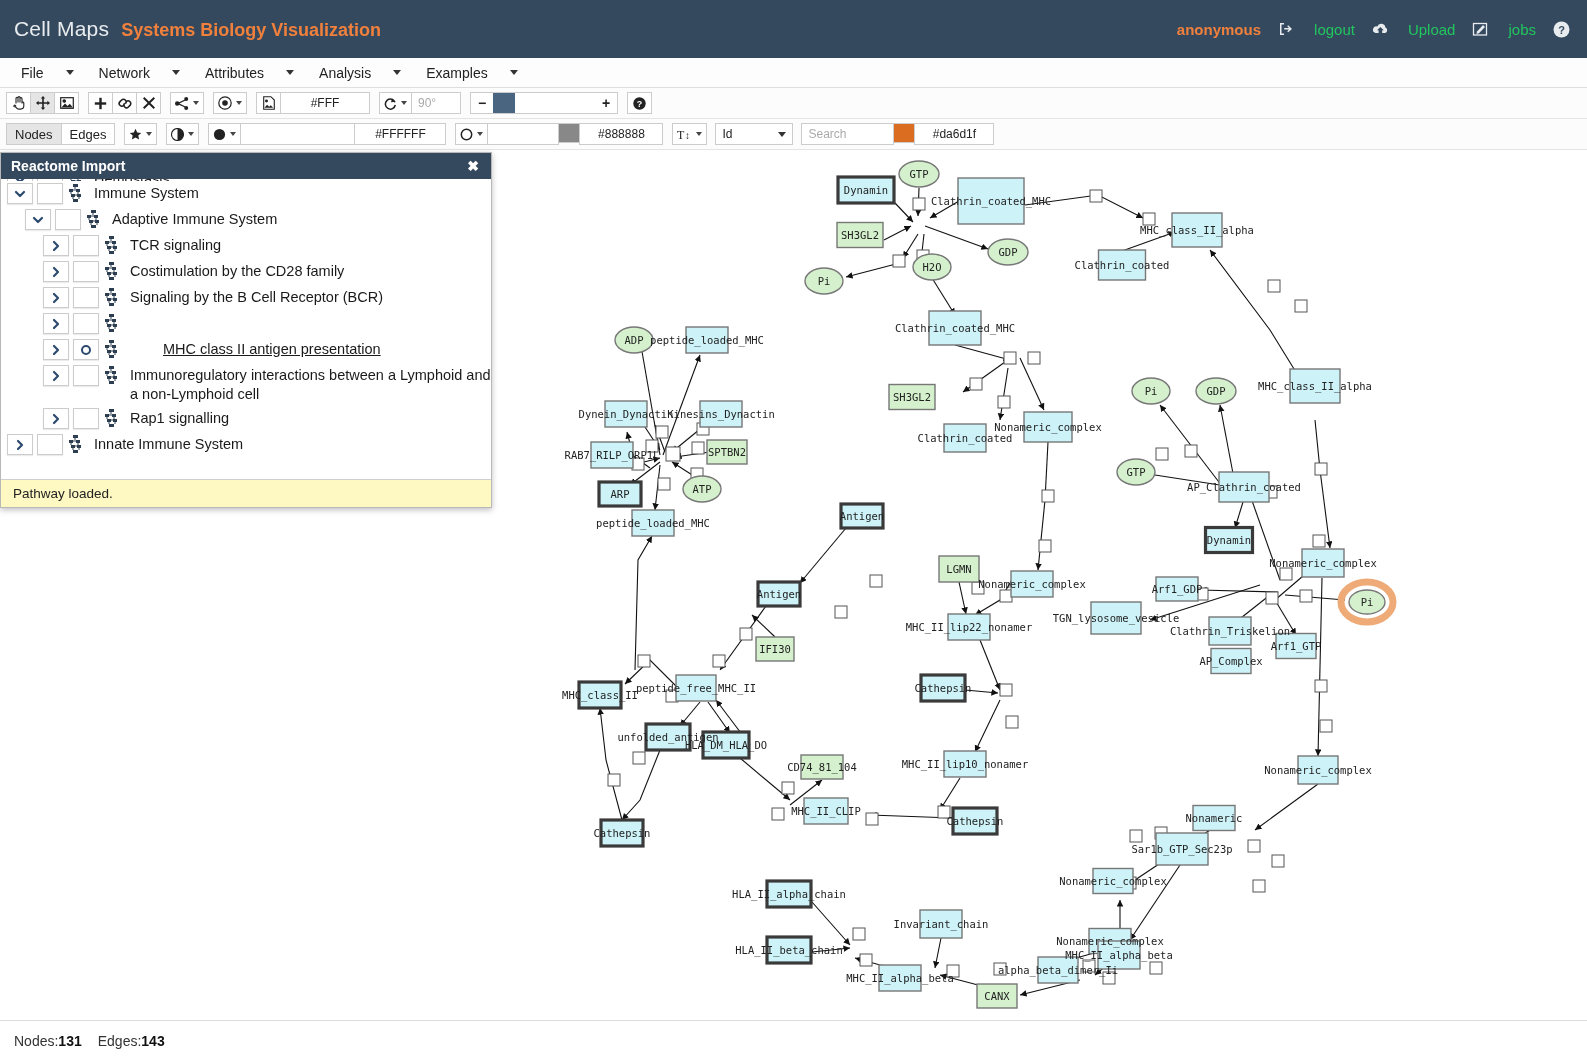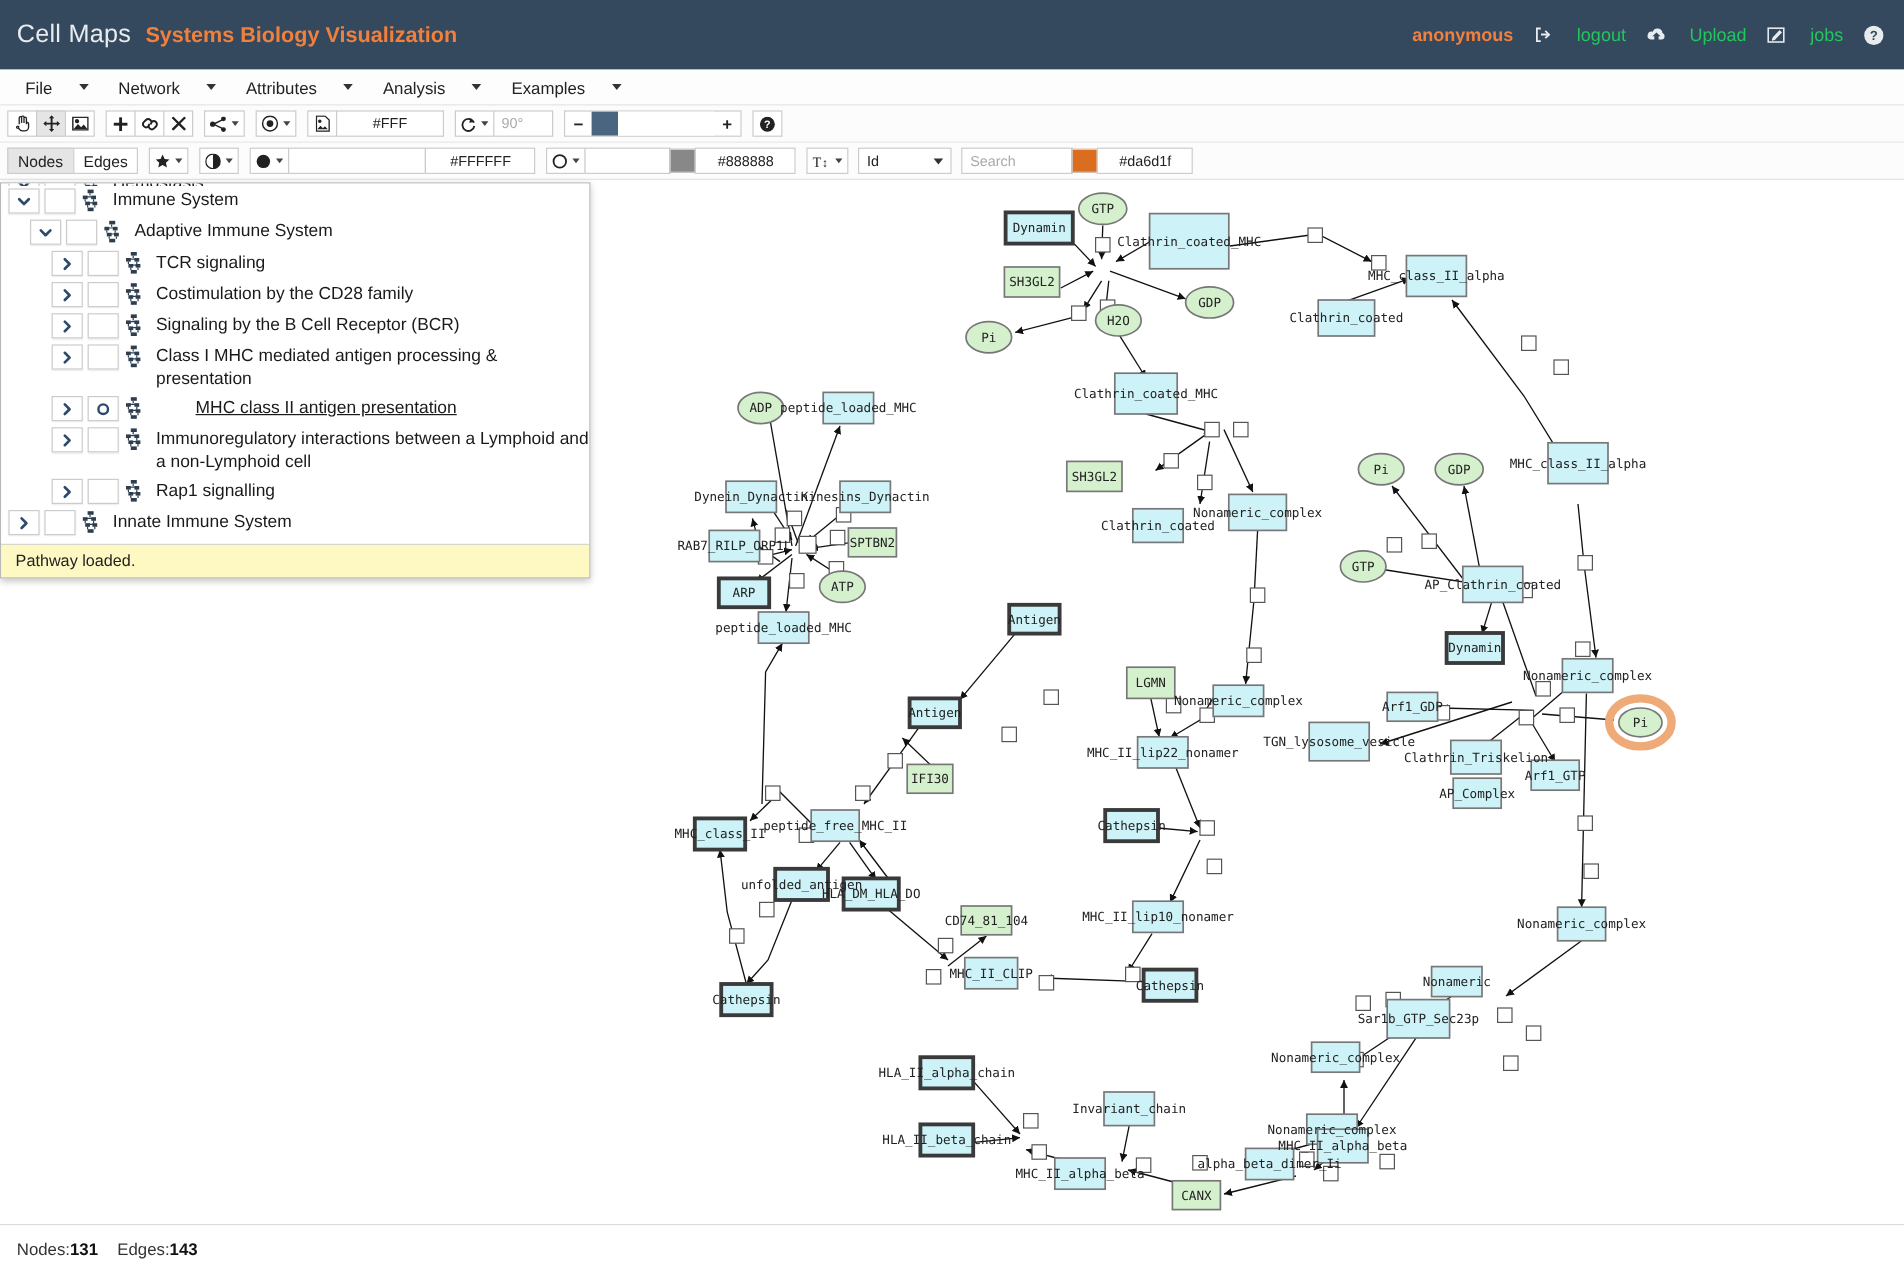--- a/index.html
+++ b/index.html
@@ -37,21 +37,21 @@
     display: flex; align-items: center; gap: 22px; border-radius: 2px;
   }
   .caret { width: 0; height: 0; border-left: 4px solid transparent; border-right: 4px solid transparent; border-top: 5px solid #333; display:inline-block; }
 
   
   .toolbar {
     display: flex; align-items: center; gap: 9px; padding: 4px 6px;
     background: #fcfcfc; border-bottom: 1px solid #e4e4e4;
     height: 31px;
   }
-  .tgroup { display: flex; align-items: center; }
+  .tgroup { display: flex; align-items: flex-start; }
   .tbtn {
     min-width: 25px; height: 22px; border: 1px solid #ccc; background: #fff;
     display: flex; align-items: center; justify-content: center;
     font-size: 12px; color: #222; cursor: pointer; margin-left: -1px; padding: 0 4px;
   }
   .tgroup .tbtn:first-child { margin-left: 0; }
   .tbtn.active { background: #e5e5e5; }
   .tbtn svg { display: block; }
   .mini-caret { width:0;height:0;border-left:3.5px solid transparent;border-right:3.5px solid transparent;border-top:4.5px solid #444;margin-left:4px; }
 
@@ -645,20 +645,24 @@
           <text x="612" y="458.6" text-anchor="middle" class="n-label">RAB7_RILP_ORP1L</text>
           <text x="727" y="455.6" text-anchor="middle" class="n-label">SPTBN2</text>
           <text x="620" y="497.6" text-anchor="middle" class="n-label">ARP</text>
           <text x="702" y="492.6" text-anchor="middle" class="n-label">ATP</text>
           <text x="653" y="526.6" text-anchor="middle" class="n-label">peptide_loaded_MHC</text>
         </g>
     </svg>
   </div>
 
   <div class="panel">
+    <div class="panel-head">
+      <span>Reactome Import</span>
+      <span class="panel-close">✖</span>
+    </div>
     <div class="panel-body">
       <div class="tree-scroll" id="tree-root">
           <div class="trow" style="overflow: hidden; height: 14px; min-height: 14px; padding-left: 6px;">
             <div class="tarrow">
               <svg width="12" height="12" viewBox="0 0 12 12">
                 <path d="M2 4l4 4 4-4" fill="none" stroke="#2c4a6e" stroke-width="2.2" stroke-linecap="round" stroke-linejoin="round"></path>
               </svg>
             </div>
             <div class="tcheck"></div>
             <div class="ticon"><svg width="18" height="22" viewBox="0 0 18 22">
@@ -813,21 +817,20 @@
                 <rect x="10" y="11" width="4" height="3" fill="#2c3e50"></rect>
                 <rect x="6" y="16" width="5" height="3" fill="#2c3e50"></rect>
                 <line x1="8" y1="4" x2="8" y2="6" stroke="#2c3e50" stroke-width="1"></line>
                 <line x1="4" y1="9" x2="4" y2="11" stroke="#2c3e50" stroke-width="1"></line>
                 <line x1="11" y1="9" x2="11" y2="11" stroke="#2c3e50" stroke-width="1"></line>
                 <line x1="6" y1="14" x2="6" y2="16" stroke="#2c3e50" stroke-width="1"></line>
                 <line x1="12" y1="14" x2="12" y2="16" stroke="#2c3e50" stroke-width="1"></line>
                 <line x1="4" y1="7" x2="11" y2="7" stroke="#2c3e50" stroke-width="1"></line>
                 <line x1="6" y1="12" x2="12" y2="12" stroke="#2c3e50" stroke-width="1"></line>
               </svg></div>
-            <div class="tlabel">Class I MHC mediated antigen processing &amp; presentation</div>
           </div>
           <div class="trow" style="padding-left: 42px;">
             <div class="tarrow">
               <svg width="12" height="12" viewBox="0 0 12 12">
                 <path d="M4 2l4 4-4 4" fill="none" stroke="#2c4a6e" stroke-width="2.2" stroke-linecap="round" stroke-linejoin="round"></path>
               </svg>
             </div>
             <div class="tcheck">
               <div class="ring"></div>
             </div>

